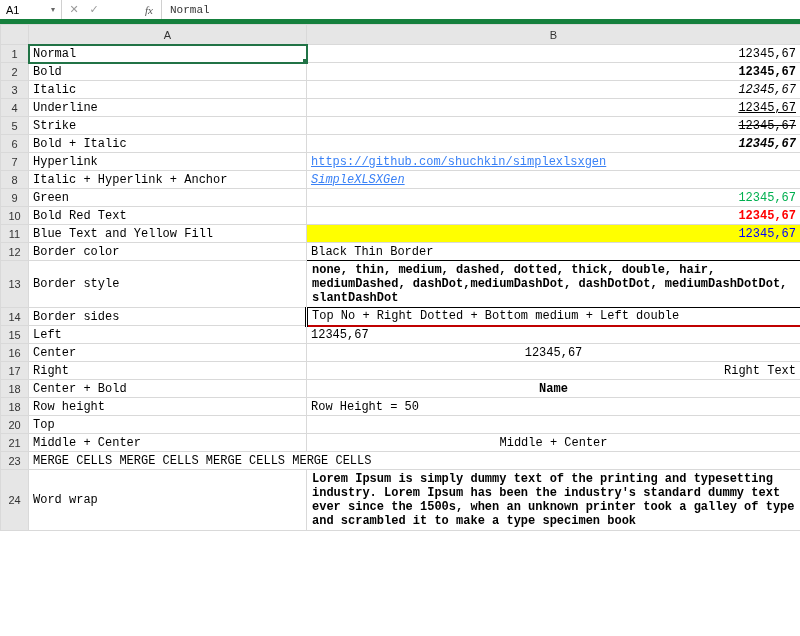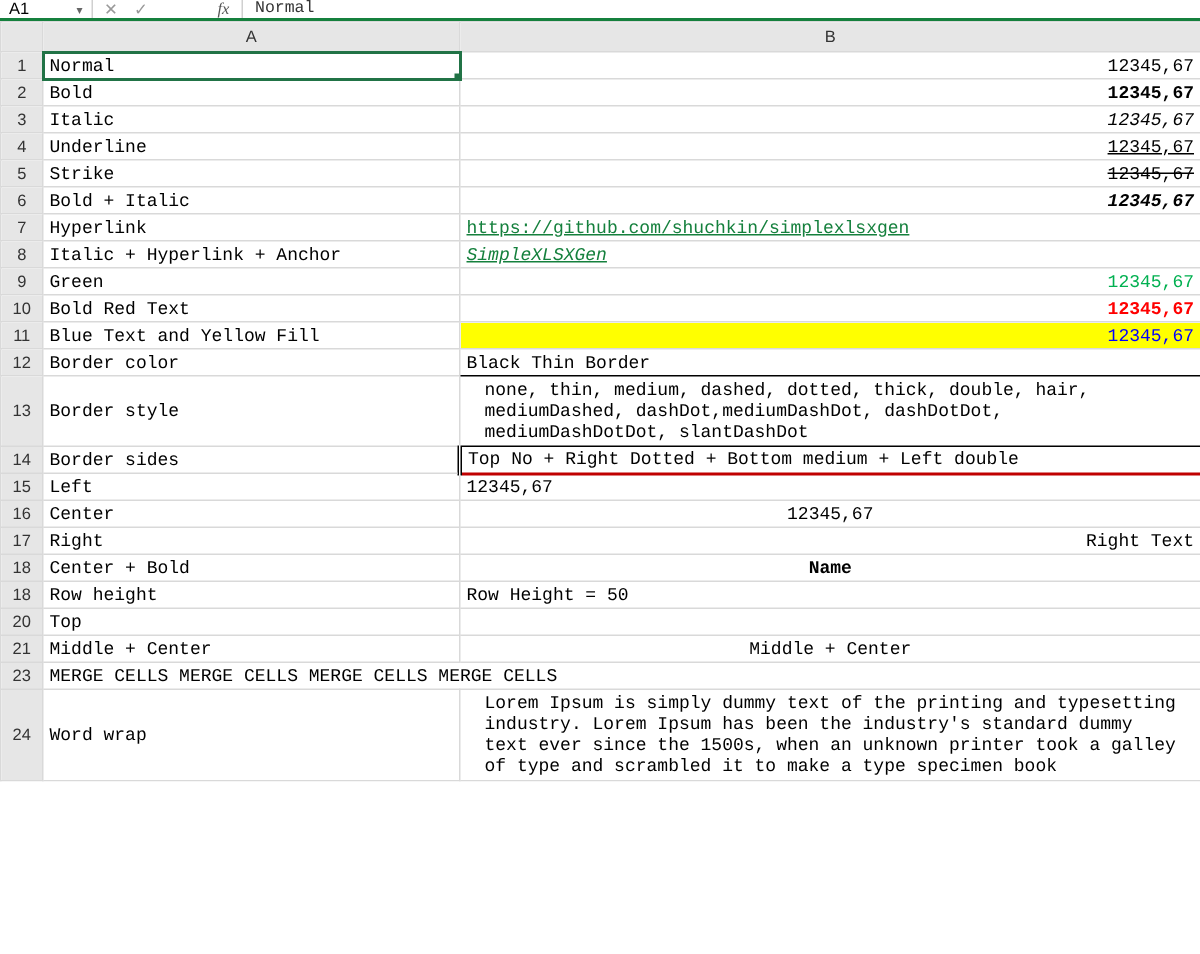--- a/index.html
+++ b/index.html
@@ -7,22 +7,22 @@
     margin: 0;
     font-family: "Courier New", Courier, monospace;
     font-size: 12px;
     background: #fff;
     color: #000;
     overflow: hidden;
   }
   .formula-bar {
     display: flex;
     align-items: flex-start;
-    height: 14px;
-    border-bottom: 2px solid #15803d;
+    height: 24px;
+    border-bottom: 5px solid #15803d;
     background: #fff;
     font-family: Arial, sans-serif;
     font-size: 11px;
   }
   .name-box {
     width: 62px;
     padding: 0 6px;
     height: 100%;
     display: flex;
     align-items: center;
@@ -73,21 +73,21 @@
   .sheet th, .sheet td {
     border: 1px solid #d9d9d9;
     padding: 0 4px;
     height: 18px;
     line-height: 16px;
     vertical-align: middle;
     overflow: hidden;
     white-space: nowrap;
   }
   .sheet td { white-space: nowrap; }
-  .sheet td.wrap { white-space: normal; line-height: 14px; padding: 2px 16px; }
+  .sheet td.wrap { white-space: normal; line-height: 14px; padding: 2px 5px; font-weight: bold; }
   .sheet thead th {
     background: #e6e6e6;
     font-family: Arial, sans-serif;
     font-weight: normal;
     font-size: 11px;
     color: #333;
     text-align: center;
     height: 20px;
   }
   .sheet th.corner {
@@ -115,21 +115,21 @@
     right: -2px; bottom: -2px;
     width: 5px; height: 5px;
     background: #217346;
   }
   
   .b { font-weight: bold; }
   .i { font-style: italic; }
   .u { text-decoration: underline; }
   .s { text-decoration: line-through; }
   .bi { font-weight: bold; font-style: italic; }
-  .link { color: #15803d; text-decoration: underline; }
+  .link { color: #3b82f6; text-decoration: underline; }
   .green { color: #00b050; }
   .red-bold { color: #ff0000; font-weight: bold; }
   .blue-yellow { color: #0000ff; background: #ffff00; }
   .right { text-align: right; }
   .center { text-align: center; }
   .left { text-align: left; }
   .border-black-thin { border: 1px solid #000 !important; }
   .border-sides {
     border-top: none !important;
     border-right: 1px dotted #000 !important;

